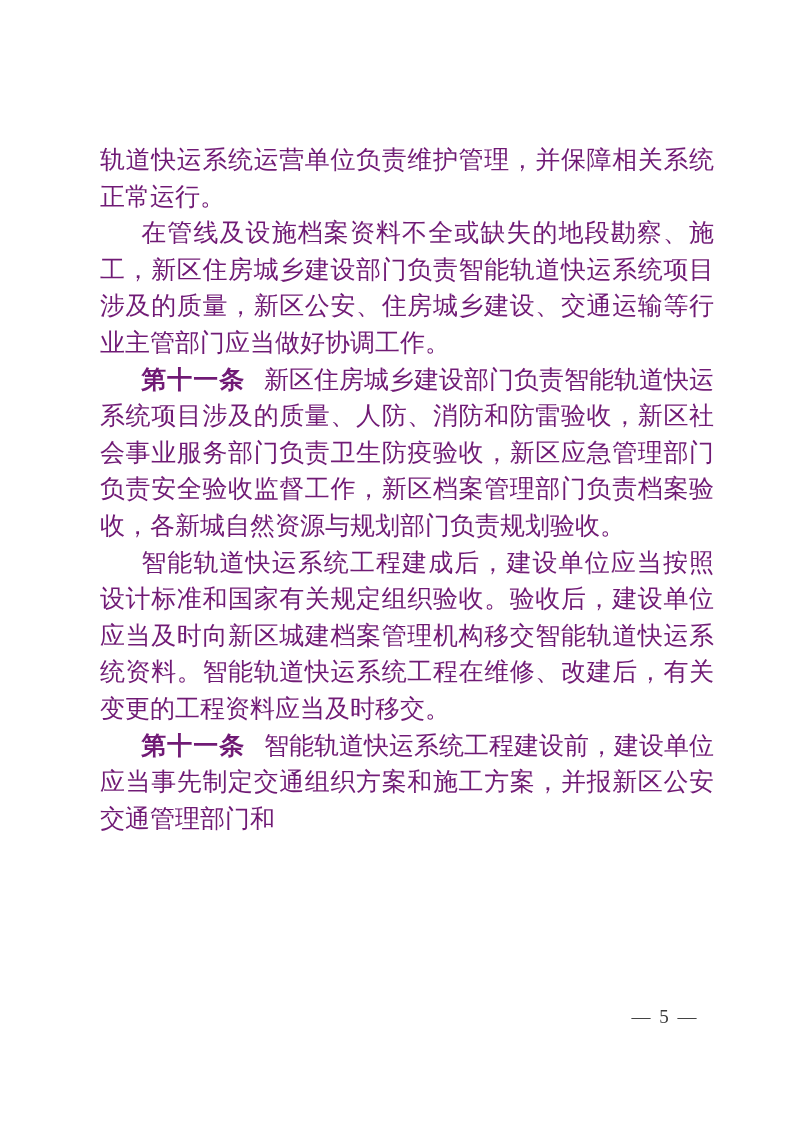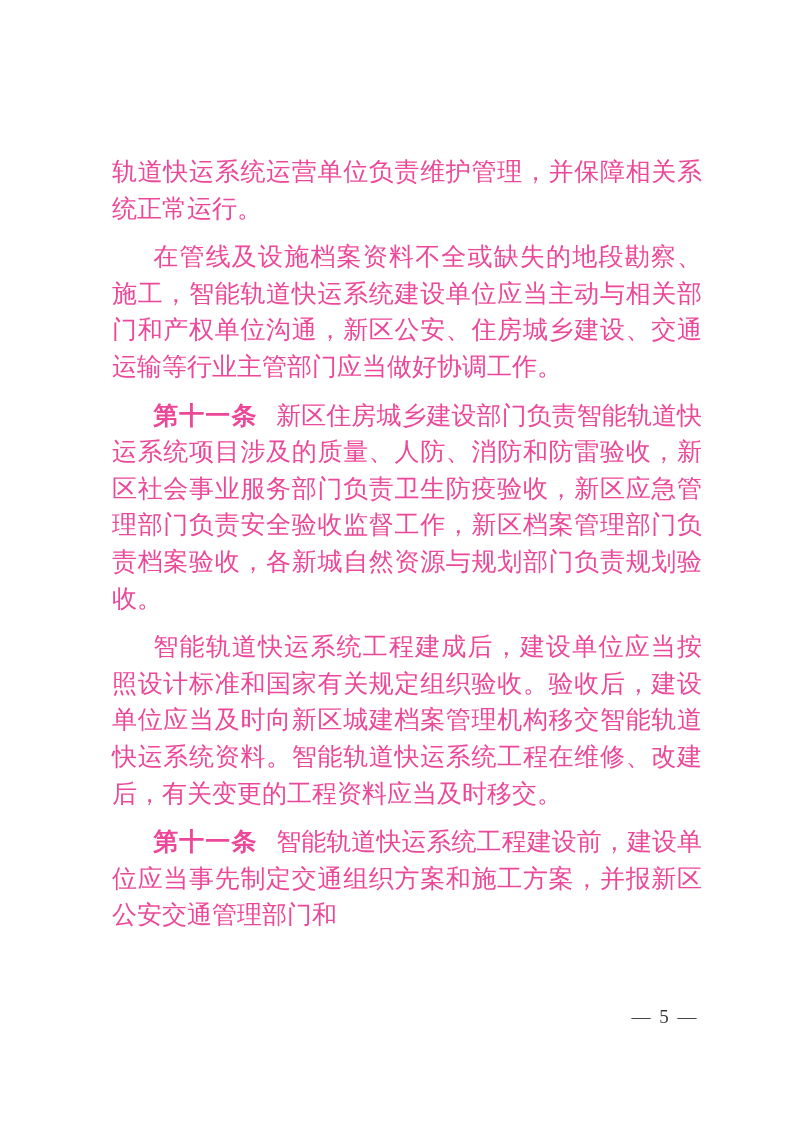--- a/index.html
+++ b/index.html
@@ -16,28 +16,28 @@
     font-family: "Liberation Serif", "DejaVu Serif", serif;
     color: #101010;
   }
   .content {
     position: absolute;
     left: 100px;
     top: 142px;
     width: 614px;
   }
   .para {
-    margin: 12px;
+    margin: 0;
     font-size: 25px;
     line-height: 36.6px;
     text-align: justify;
     text-indent: 1.65em;
     word-break: break-all;
     overflow-wrap: anywhere;
-    color: #ec4899;
+    color: #701a75;
   }
   .para.no-indent {
     text-indent: 0;
   }
   .para-label {
     font-weight: bold;
     margin-right: 0.75em;
     letter-spacing: 1px;
   }
   .para-label:empty {
@@ -61,21 +61,21 @@
 
 <div class="page">
   <div class="content">
 
     <p class="para no-indent">
       <span class="para-text">轨道快运系统运营单位负责维护管理，并保障相关系统正常运行。</span>
     </p>
 
 
     <p class="para">
-      <span class="para-text">在管线及设施档案资料不全或缺失的地段勘察、施工，智能轨道快运系统建设单位应当主动与相关部门和产权单位沟通，新区公安、住房城乡建设、交通运输等行业主管部门应当做好协调工作。</span>
+      <span class="para-text">在管线及设施档案资料不全或缺失的地段勘察、施工，新区住房城乡建设部门负责智能轨道快运系统项目涉及的质量，新区公安、住房城乡建设、交通运输等行业主管部门应当做好协调工作。</span>
     </p>
 
     <p class="para">
       <b class="para-label">第十一条</b><span class="para-text">新区住房城乡建设部门负责智能轨道快运系统项目涉及的质量、人防、消防和防雷验收，新区社会事业服务部门负责卫生防疫验收，新区应急管理部门负责安全验收监督工作，新区档案管理部门负责档案验收，各新城自然资源与规划部门负责规划验收。</span>
     </p>
 
     <p class="para">
       <span class="para-text">智能轨道快运系统工程建成后，建设单位应当按照设计标准和国家有关规定组织验收。验收后，建设单位应当及时向新区城建档案管理机构移交智能轨道快运系统资料。智能轨道快运系统工程在维修、改建后，有关变更的工程资料应当及时移交。</span>
     </p>
 

